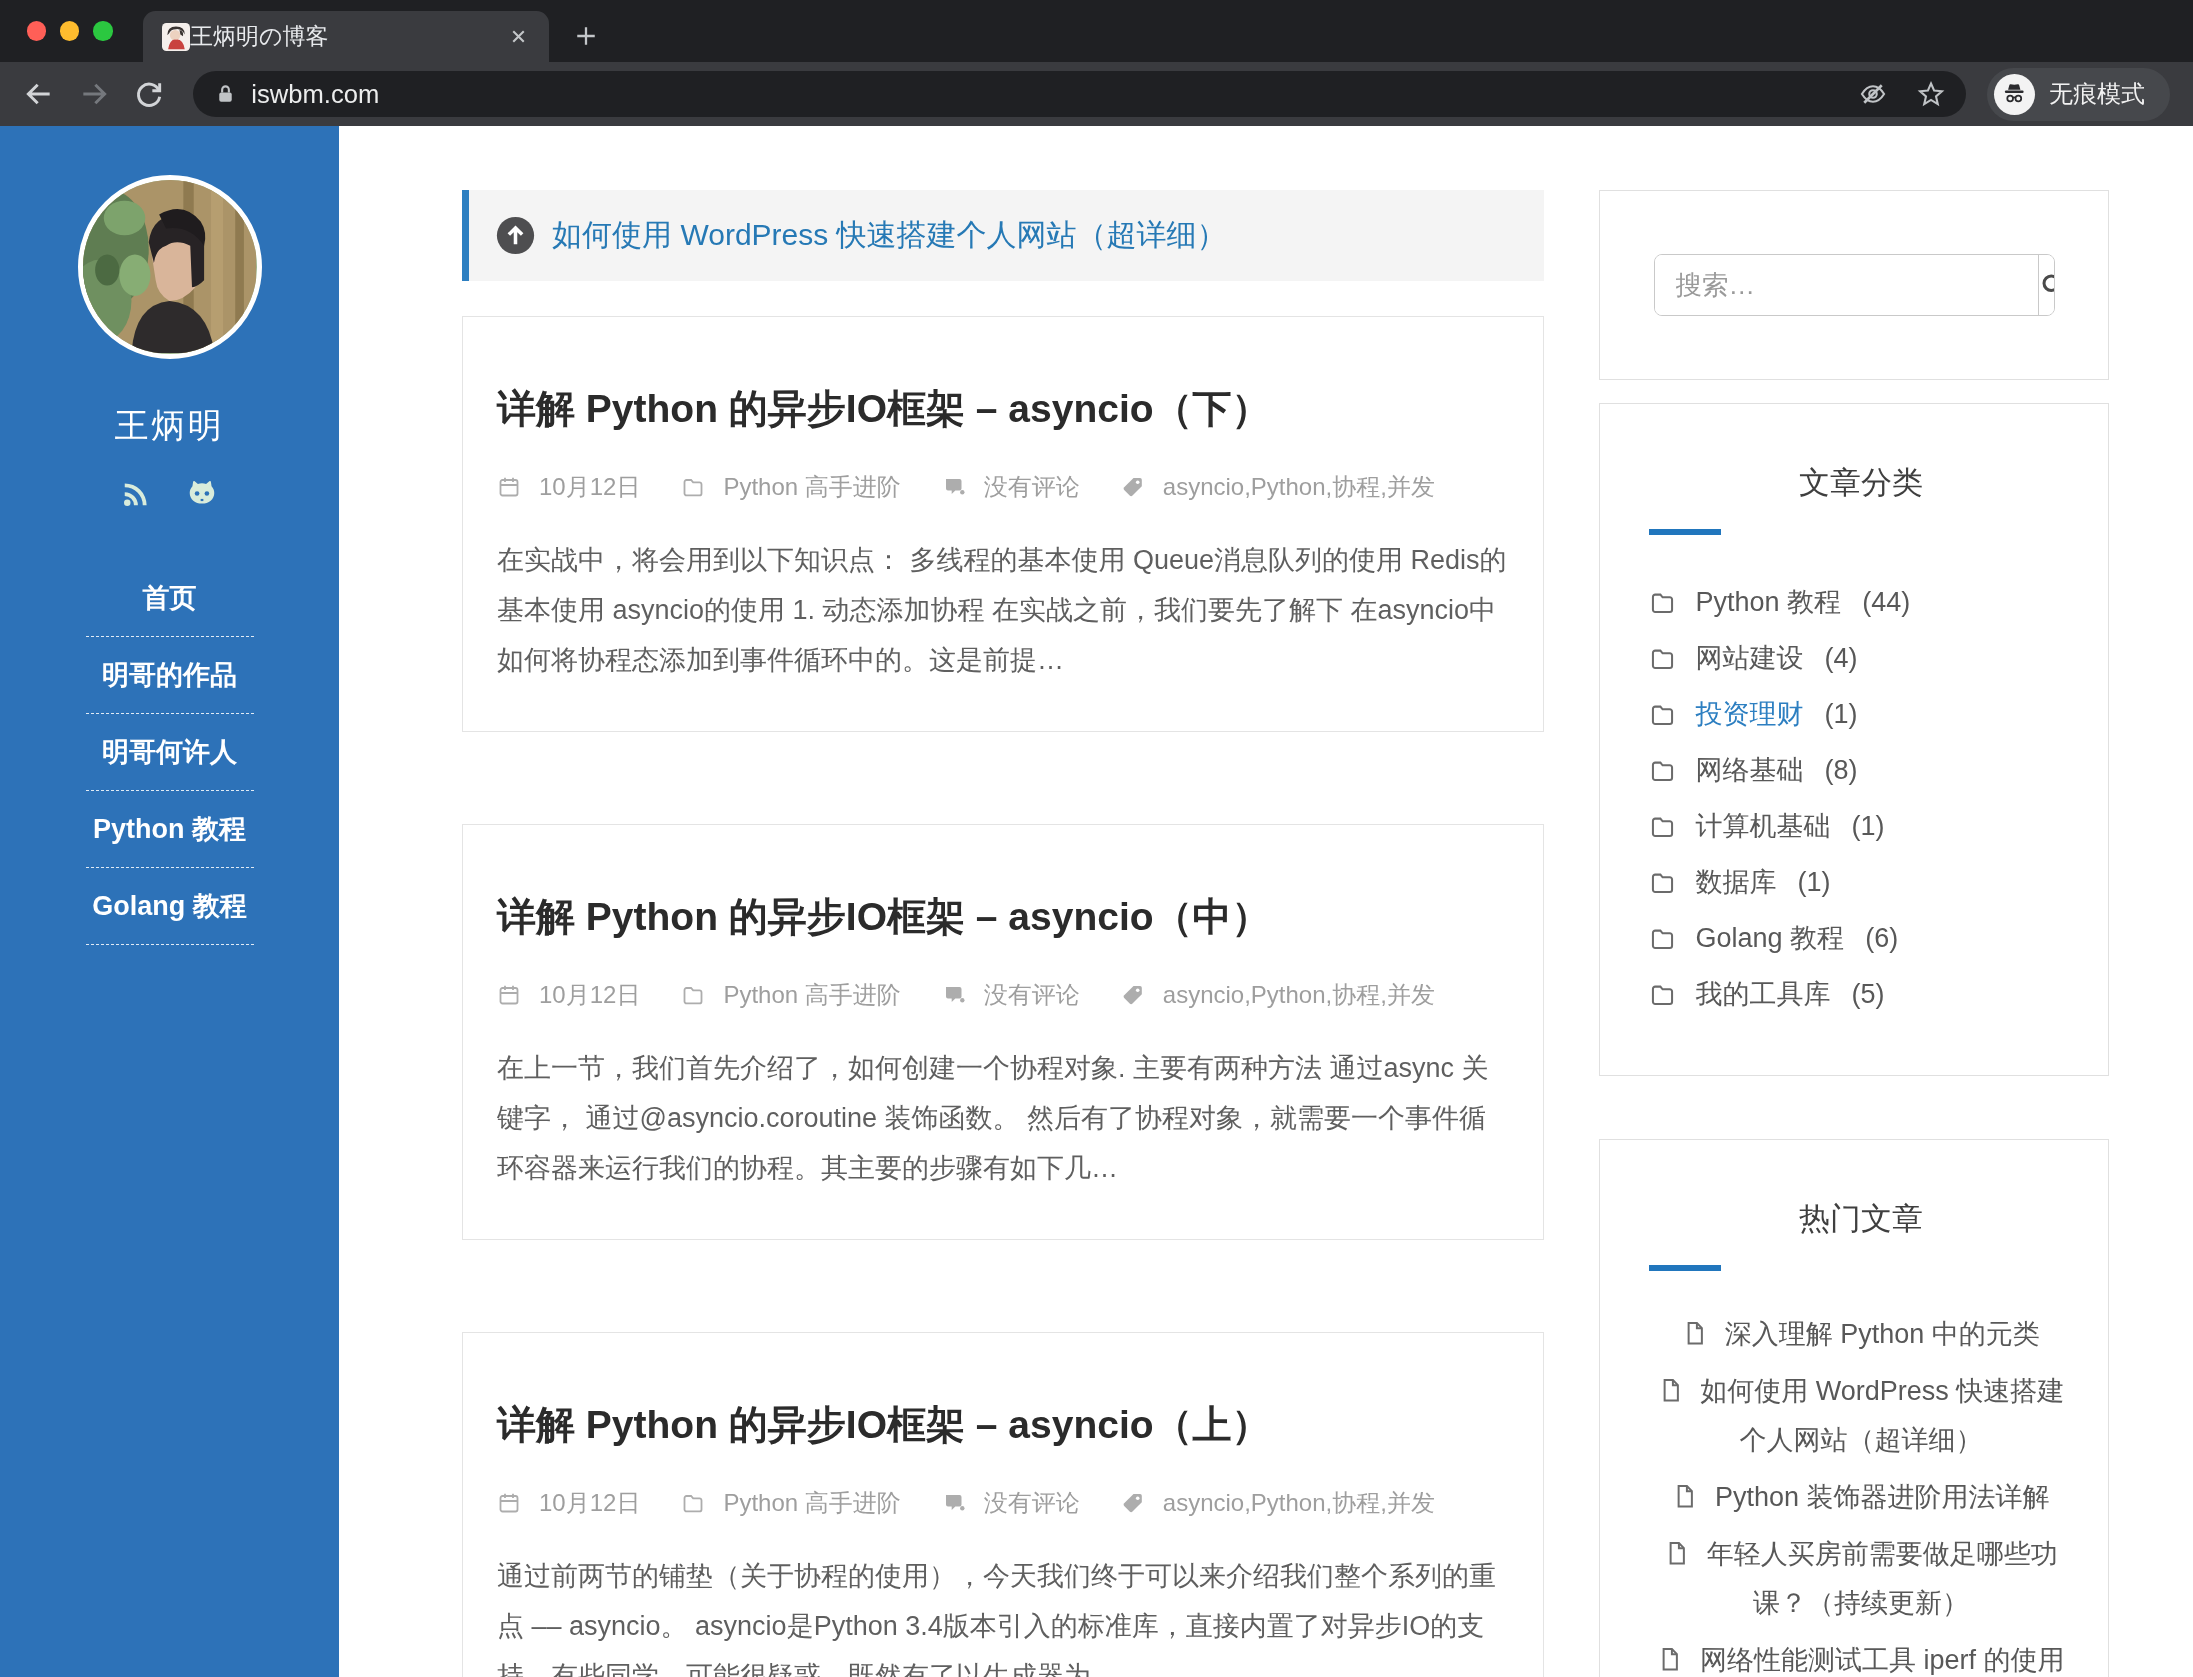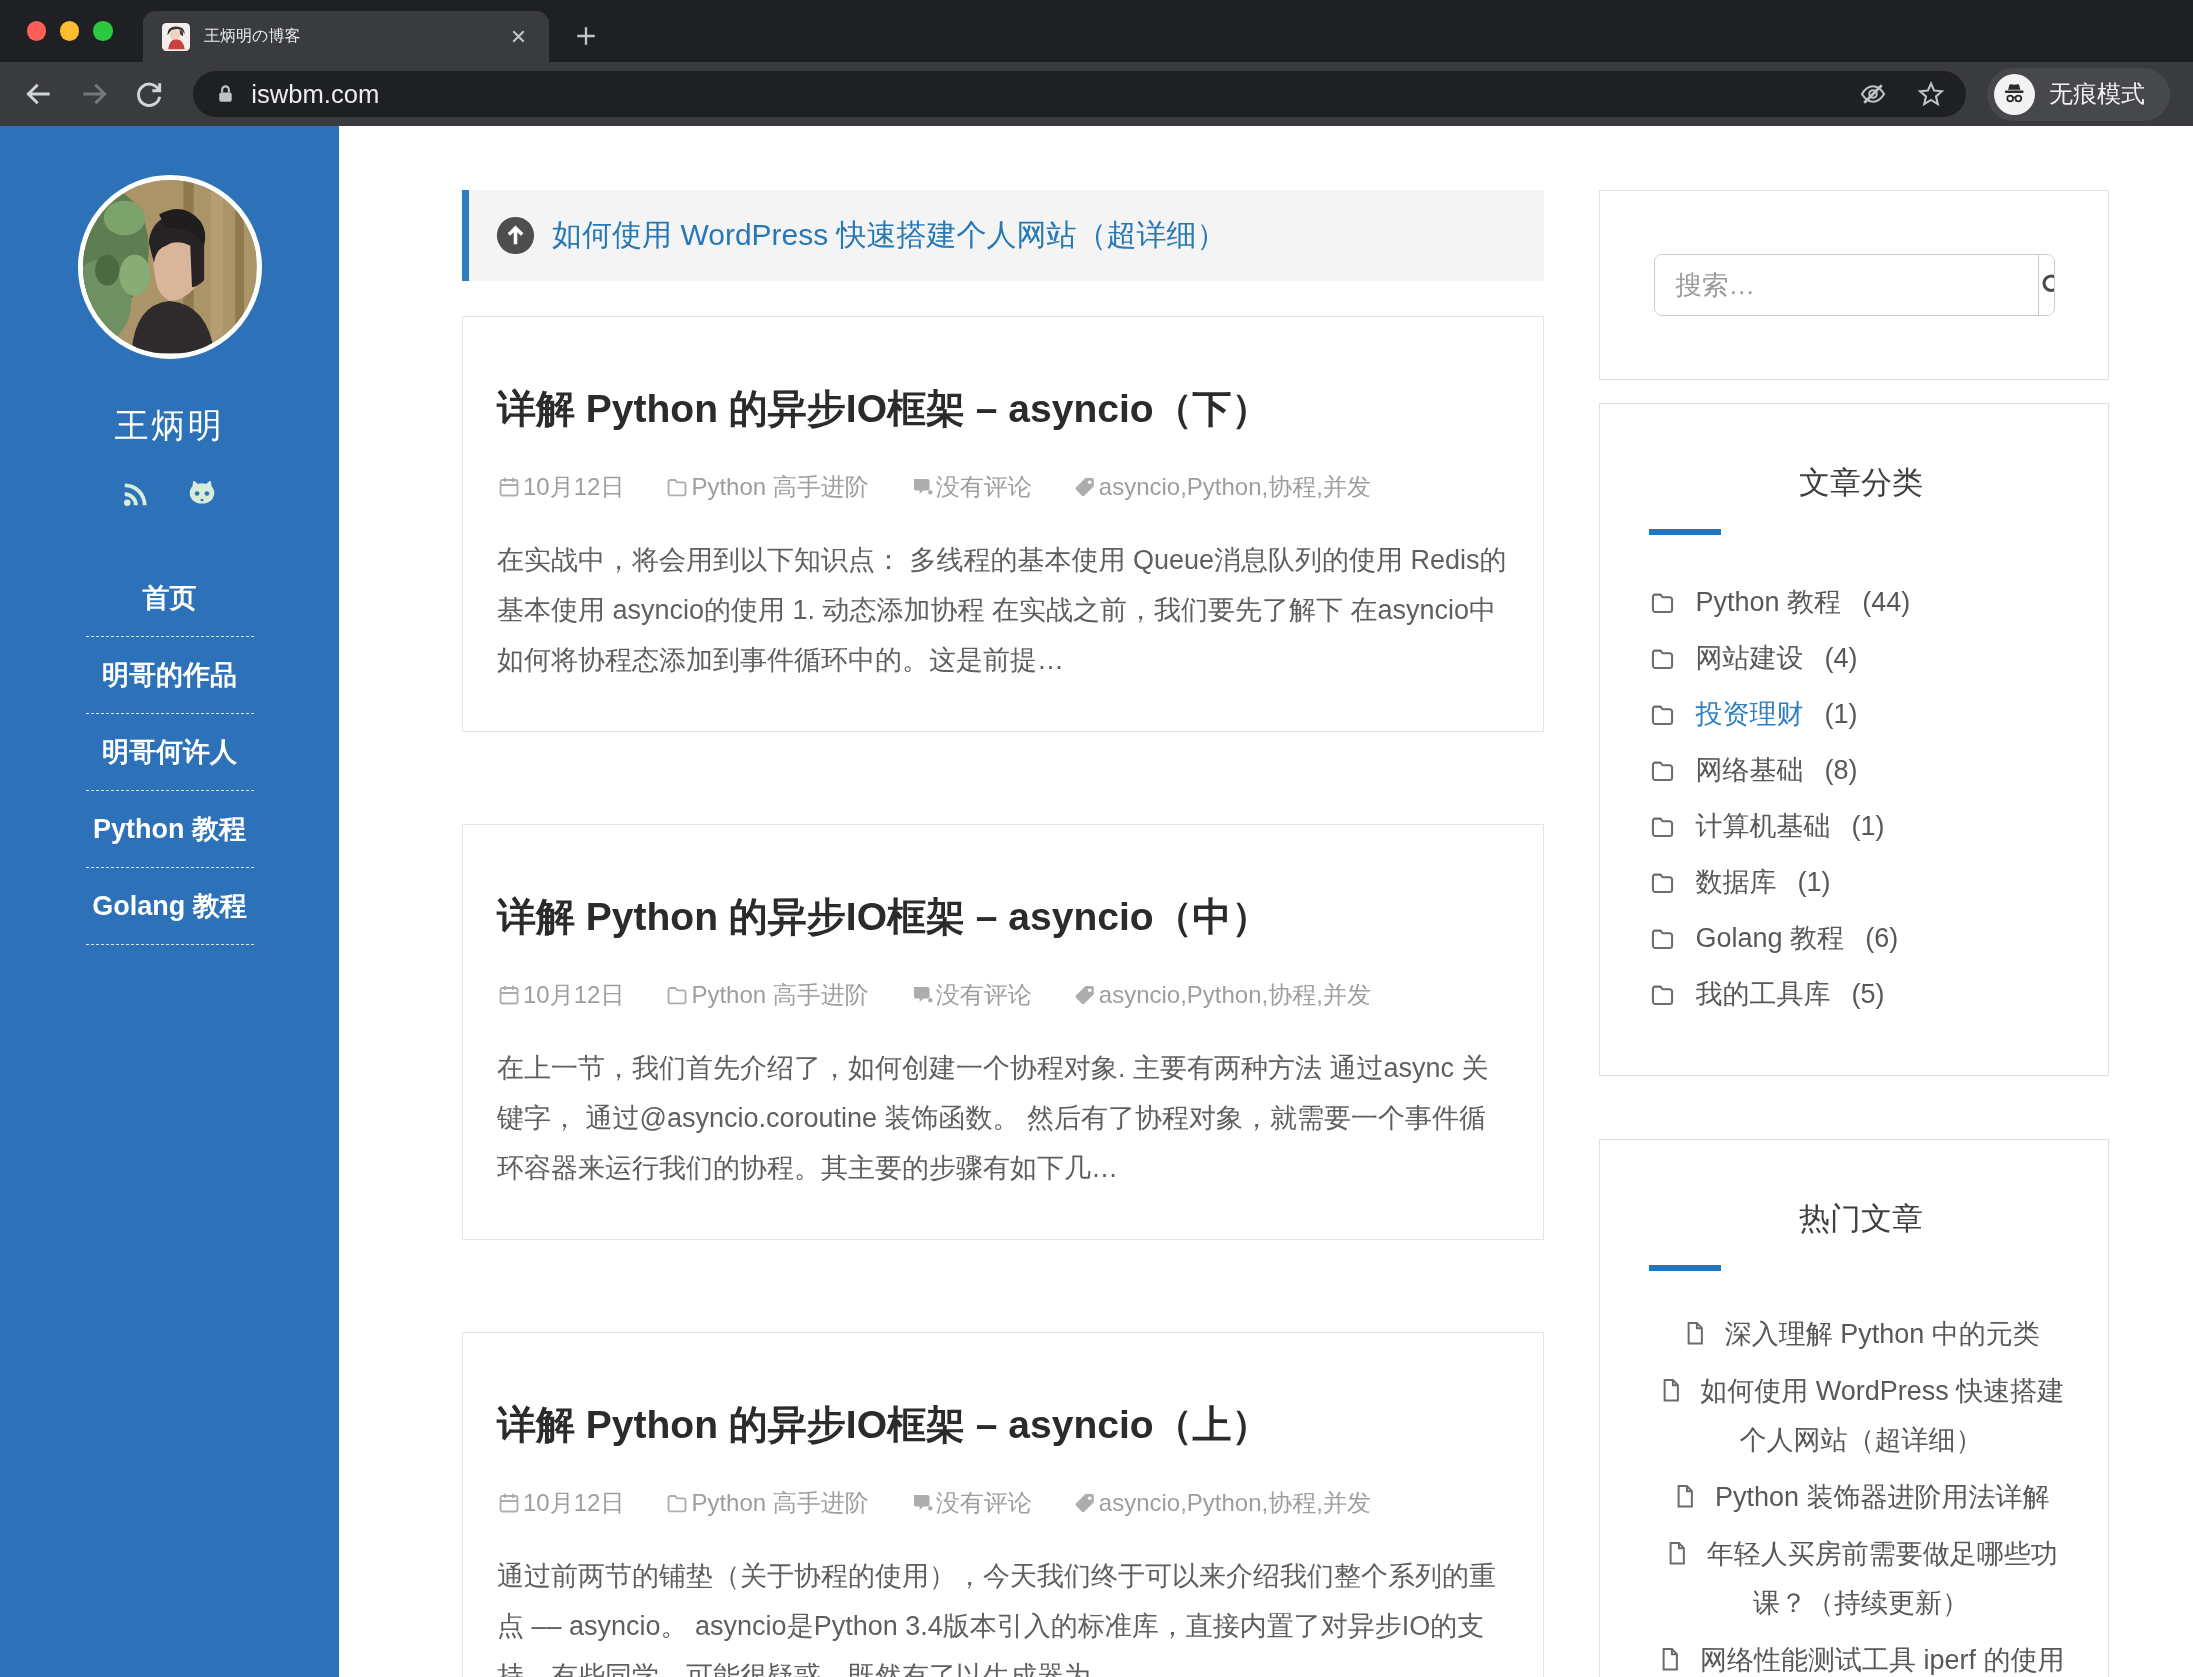--- a/index.html
+++ b/index.html
@@ -7,21 +7,21 @@
   body { font-family:"Liberation Sans","DejaVu Sans",sans-serif; background:#ffffff; }
   svg { display:block; }
 
   
   .tabstrip { height:62px; background:#1f2023; display:flex; align-items:flex-end; }
   .traffic { display:flex; gap:14px; align-items:center; height:62px; padding:0 30px 0 26.5px; }
   .light { width:19.4px; height:19.4px; border-radius:50%; }
   .light.red{ background:#ff5f57; } .light.yellow{ background:#febc2e; } .light.green{ background:#2bc840; }
   .tab { width:406px; height:51px; background:#3a3b3f; border-radius:12.4px 12.4px 0 0; display:flex; align-items:center; padding:0 19.4px; color:#e8eaed; }
   .favicon { width:28px; height:28px; border-radius:4.4px; overflow:hidden; flex:none; }
-  .tab-title { flex:1; margin-left:14px; font-size:16px; white-space:nowrap; overflow:hidden; }
+  .tab-title { flex:1; font-size:23px; white-space:nowrap; overflow:hidden; }
   .tab-close { color:#c3c6c9; flex:none; }
   .newtab { color:#c3c6c9; margin-left:23px; margin-bottom:12.4px; }
 
   .toolbar { height:64px; background:#3a3b3f; display:flex; align-items:center; padding:0 23px; }
   .navbtn { color:#d2d4d7; margin-right:23px; }
   .navbtn.dim { color:#75787d; }
   .urlbar { flex:1; height:46px; background:#1f2023; border-radius:23px; display:flex; align-items:center; padding:0 21px; margin-left:5.3px; }
   .urlbar .lock { color:#c0c3c6; }
   .url-text { color:#eceded; font-size:25.6px; margin-left:14px; flex:1; }
   .urlbar-icons { display:flex; align-items:center; gap:30px; color:#c0c3c6; }
@@ -44,21 +44,21 @@
   .col-main { width:1082px; flex:none; }
   .col-aside { width:510px; flex:none; }
 
   .banner { width:1082px; height:91px; background:#f4f4f4; border-left:7px solid #2d7fc1; display:flex; align-items:center; gap:17.6px; padding:0 26.5px; }
   .banner-text { color:#2679b5; font-size:30px; cursor:pointer; }
 
   .card { width:1082px; height:416px; border:1.8px solid #e4e4e4; background:#fff; margin-top:35px; padding:65px 34px 0 34px; overflow:hidden; }
   .card + .card { margin-top:92px; }
   .card-title { font-size:39px; font-weight:600; color:#2b2b2b; cursor:pointer; white-space:nowrap; }
   .meta { display:flex; align-items:center; gap:41px; margin-top:35px; color:#9e9e9e; font-size:24px; }
-  .meta-item { display:flex; align-items:center; gap:2px; }
+  .meta-item { display:flex; align-items:center; gap:18px; }
   .meta-item .mi { color:#adadad; }
   .excerpt { margin-top:32px; font-size:27px; color:#5f5f5f; line-height:50px; }
 
   .widget { width:510px; border:1.8px solid #e0e0e0; background:#fff; }
   .w-search { height:190px; display:flex; align-items:center; justify-content:center; }
   .search-group { width:401px; height:62px; border:1.8px solid #c9c9c9; border-radius:8px; display:flex; overflow:hidden; background:#fff; }
   .search-input { flex:1; border:none; outline:none; font-size:26.5px; color:#666; padding:0 21px; font-family:inherit; }
   .search-input::placeholder { color:#9a9a9a; }
   .search-btn { width:67px; border:none; border-left:1.8px solid #c9c9c9; background:#fff; display:flex; align-items:center; justify-content:center; color:#4a4a4a; cursor:pointer; }
 

